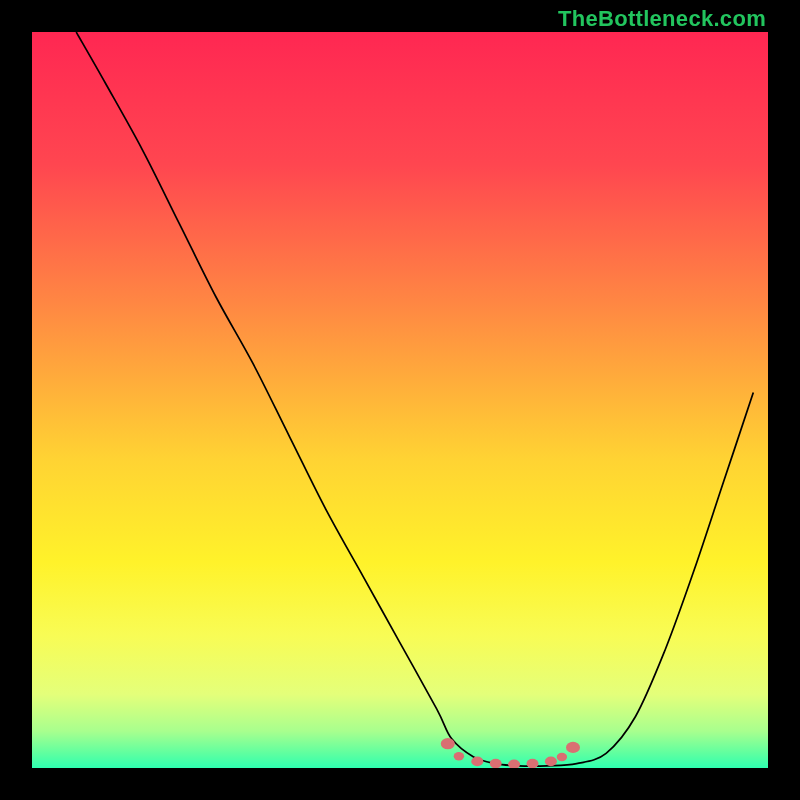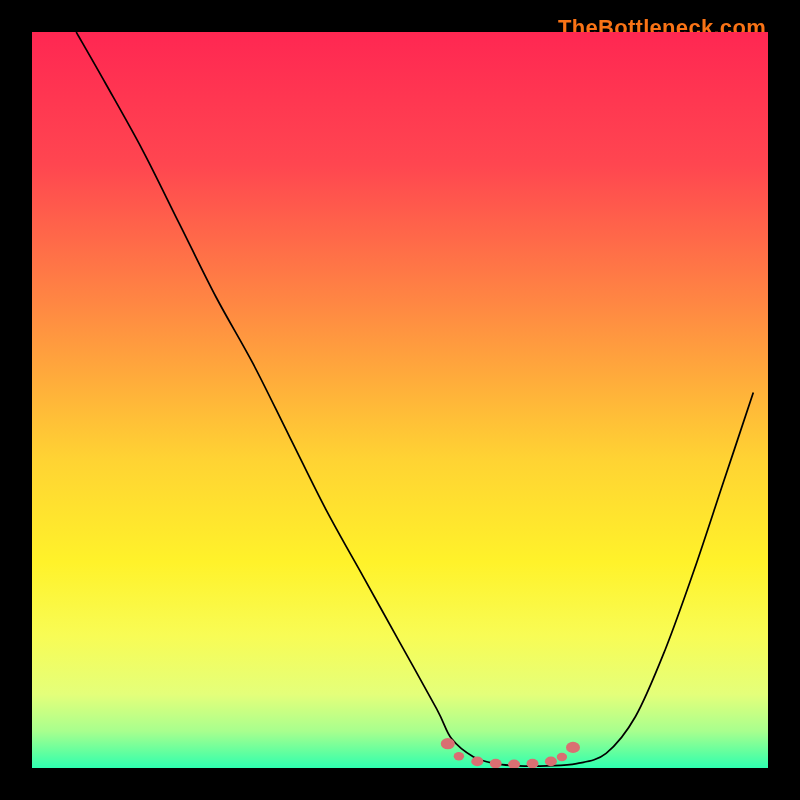--- a/index.html
+++ b/index.html
@@ -28,25 +28,25 @@
   .gradient-bg {
     position: absolute;
     left: 0;
     top: 0;
     width: 100%;
     height: 100%;
     
   }
   .watermark {
     position: absolute;
-    top: 15px;
+    top: 6px;
     right: 34px;
     font-size: 22px;
     font-weight: 600;
-    color: #f97316;
+    color: #22c55e;
     letter-spacing: 0.3px;
     user-select: none;
   }
   svg.curve {
     position: absolute;
     left: 0;
     top: 0;
     width: 100%;
     height: 100%;
   }

